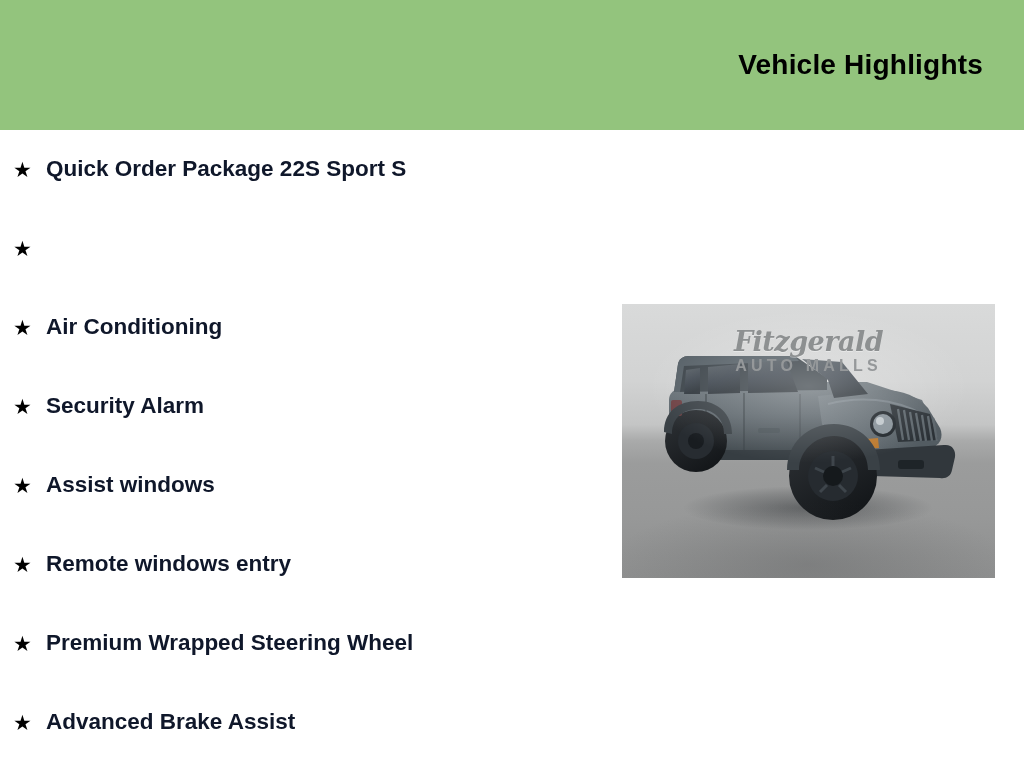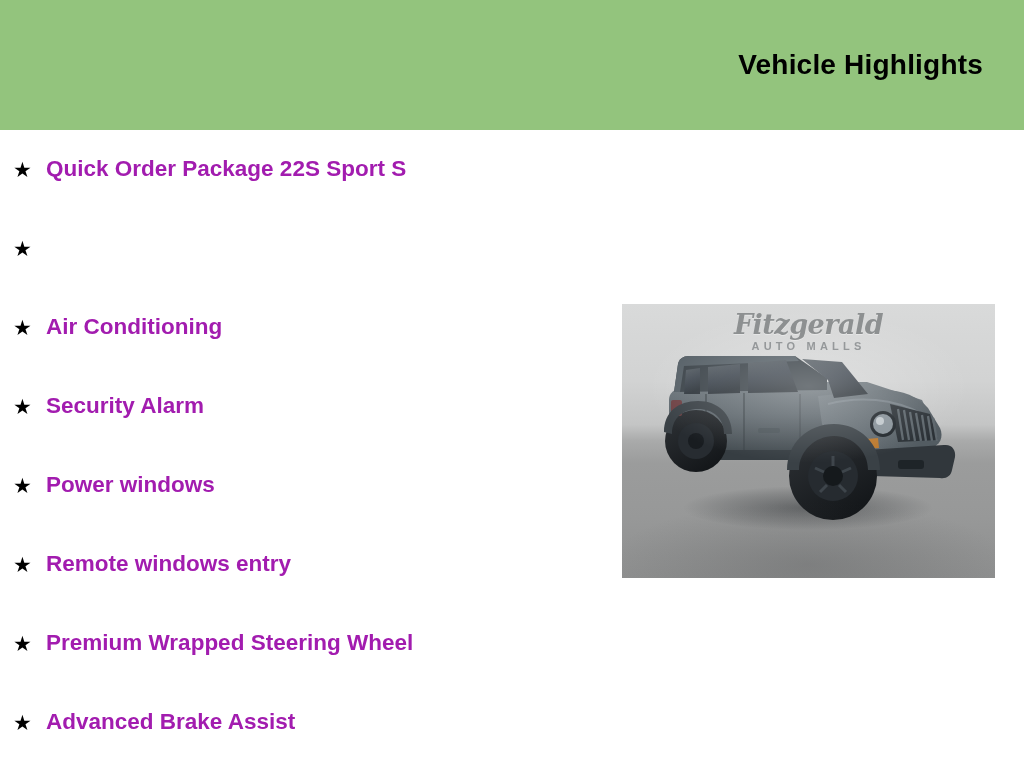--- a/index.html
+++ b/index.html
@@ -60,21 +60,21 @@
     font-size: 21px;
     line-height: 1;
     color: #000000;
     width: 33px;
     flex: 0 0 33px;
     text-align: left;
   }
   .highlight-label {
     font-size: 22.5px;
     font-weight: bold;
-    color: #a21caf;
+    color: #0f172a;
     line-height: 1;
     white-space: nowrap;
   }
 
   
   .vehicle-photo {
     position: absolute;
     left: 622px;
     top: 304px;
     width: 373px;
@@ -96,38 +96,38 @@
     inset: 0;
     background:
       radial-gradient(ellipse 62% 40% at 50% 30%, rgba(255,255,255,0.28) 0%, rgba(255,255,255,0) 70%),
       radial-gradient(ellipse 75% 32% at 50% 95%, rgba(60,62,64,0.22) 0%, rgba(60,62,64,0) 72%);
     pointer-events: none;
   }
   .photo-watermark {
     position: absolute;
     left: 0;
     right: 0;
-    top: 7px;
+    top: 24px;
     text-align: center;
     pointer-events: none;
   }
   .watermark-name {
     font-family: "DejaVu Serif", serif;
     font-style: italic;
     font-weight: bold;
     font-size: 27px;
     letter-spacing: -0.5px;
     color: #8d9091;
     line-height: 1;
     text-shadow: 0 1px 0 rgba(255,255,255,0.35);
   }
   .watermark-sub {
     margin-top: 3px;
     font-family: "Liberation Sans", sans-serif;
-    font-size: 11px;
+    font-size: 16px;
     font-weight: bold;
     letter-spacing: 4.2px;
     color: #95989a;
     line-height: 1;
   }
   .vehicle-svg {
     position: absolute;
     left: 0;
     top: 0;
     width: 373px;
@@ -152,21 +152,21 @@
   <li class="highlight-item">
     <span class="bullet-star">★</span>
     <span class="highlight-label">Air Conditioning</span>
   </li>
   <li class="highlight-item">
     <span class="bullet-star">★</span>
     <span class="highlight-label">Security Alarm</span>
   </li>
   <li class="highlight-item">
     <span class="bullet-star">★</span>
-    <span class="highlight-label">Power windows</span>
+    <span class="highlight-label">Assist windows</span>
   </li>
   <li class="highlight-item">
     <span class="bullet-star">★</span>
     <span class="highlight-label">Remote windows entry</span>
   </li>
   <li class="highlight-item">
     <span class="bullet-star">★</span>
     <span class="highlight-label">Premium Wrapped Steering Wheel</span>
   </li>
   <li class="highlight-item">

